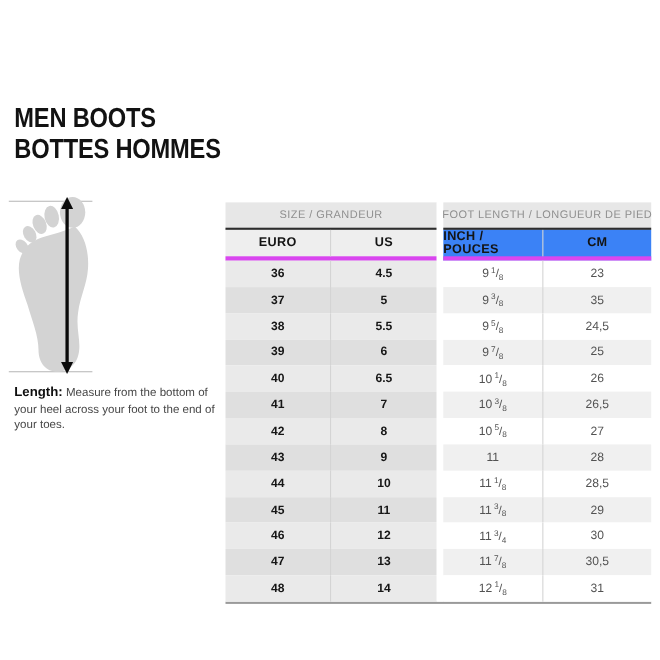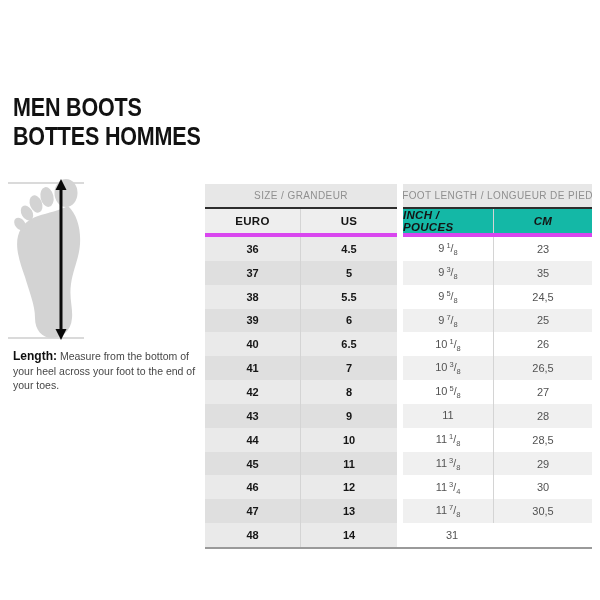--- a/index.html
+++ b/index.html
@@ -33,21 +33,21 @@
   .sec-left{width:192px;}
   .sec-gutter{width:6px;background:#ffffff;}
   .sec-right{width:189px;}
   .group-cell{
     height:23px;display:flex;align-items:center;justify-content:center;
     background:#e7e7e7;color:#8f8f8f;font-size:10px;letter-spacing:0.4px;
     border-bottom:2px solid #2d2d2d;white-space:nowrap;
   }
   .col-row{display:flex;height:24px;border-bottom:4px solid #d946ef;}
   .sec-left .col-row{background:#eeeeee;}
-  .sec-right .col-row{background:#14b8a6;font-style:italic;}
+  .sec-right .col-row{background:#3b82f6;}
   .col-cell{
     display:flex;align-items:center;justify-content:center;
     font-weight:bold;font-size:11.5px;color:#141414;letter-spacing:0.3px;
     box-sizing:border-box;
   }
   .w-euro{width:96px;border-right:1px solid #d4d4d4;}
   .w-us{width:96px;}
   .w-inch{width:91px;border-right:1px solid #d4d4d4;}
   .w-cm{width:98px;}
   .rows{display:flex;flex-direction:column;justify-content:center;}
@@ -240,19 +240,22 @@
             </div>
             <div class="cell w-cm">30</div>
           </div>
         <div class="data-row">
             <div class="cell w-inch">
               <span class="inch-val"><span>11</span><span class="fnum">7</span><span class="fsep">/</span><span class="fden">8</span></span>
             </div>
             <div class="cell w-cm">30,5</div>
           </div>
         <div class="data-row">
+            <div class="cell w-inch">
+              <span class="inch-val"><span>12</span><span class="fnum">1</span><span class="fsep">/</span><span class="fden">8</span></span>
+            </div>
             <div class="cell w-cm">31</div>
           </div>
       </div>
     </div>
 
   </div>
 </div>
 
 </body></html>

